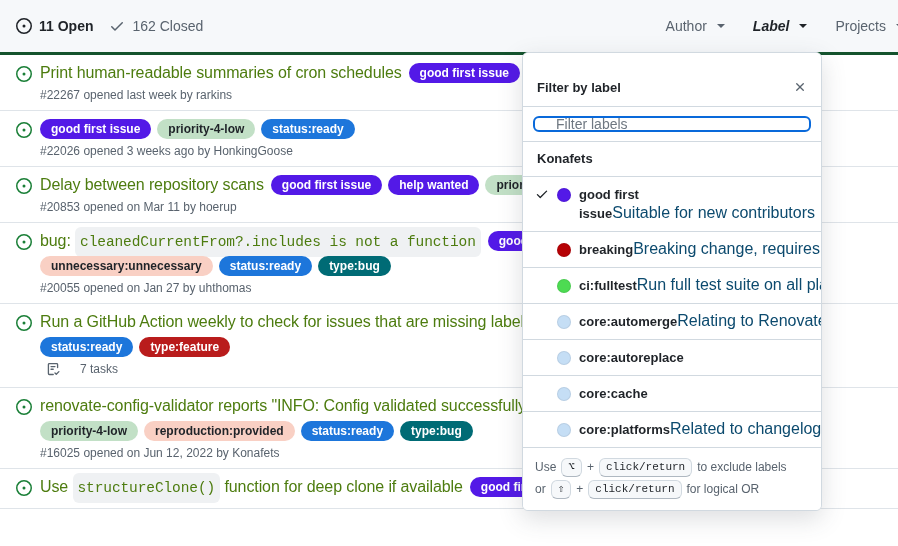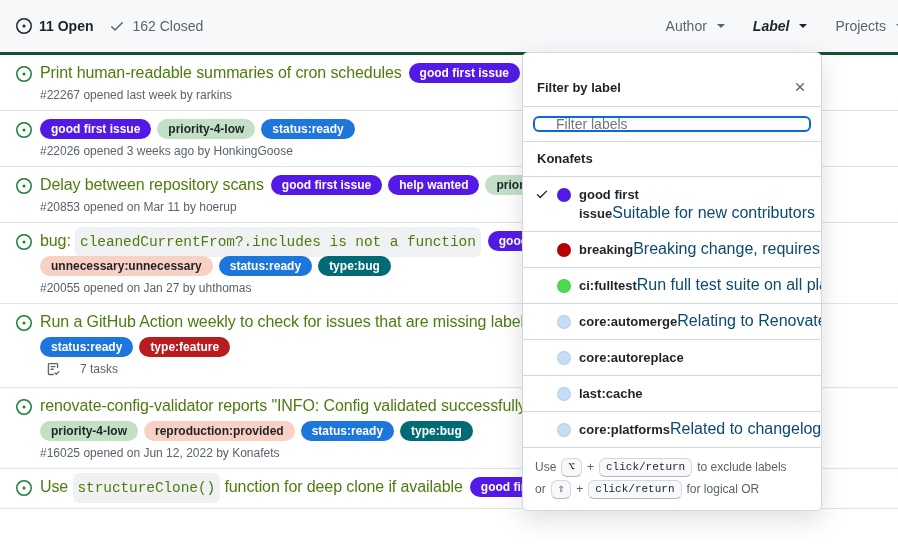--- a/index.html
+++ b/index.html
@@ -436,21 +436,21 @@
           <span class="opt-text"><span class="opt-name">core:automerge</span><span class="opt-desc">Relating to Renovate's automerge ca…</span></span>
         </div>
         <div class="opt">
           <span class="opt-check"></span>
           <span class="opt-dot" style="background:#c5def5;"></span>
           <span class="opt-text"><span class="opt-name">core:autoreplace</span></span>
         </div>
         <div class="opt">
           <span class="opt-check"></span>
           <span class="opt-dot" style="background:#c5def5;"></span>
-          <span class="opt-text"><span class="opt-name">last:cache</span></span>
+          <span class="opt-text"><span class="opt-name">core:cache</span></span>
         </div>
         <div class="opt">
           <span class="opt-check"></span>
           <span class="opt-dot" style="background:#c5def5;"></span>
           <span class="opt-text"><span class="opt-name">core:platforms</span><span class="opt-desc">Related to changelogs/release notes …</span></span>
         </div>
       </div>
     <div class="panel-footer">
       <div>
         <span>Use</span>

